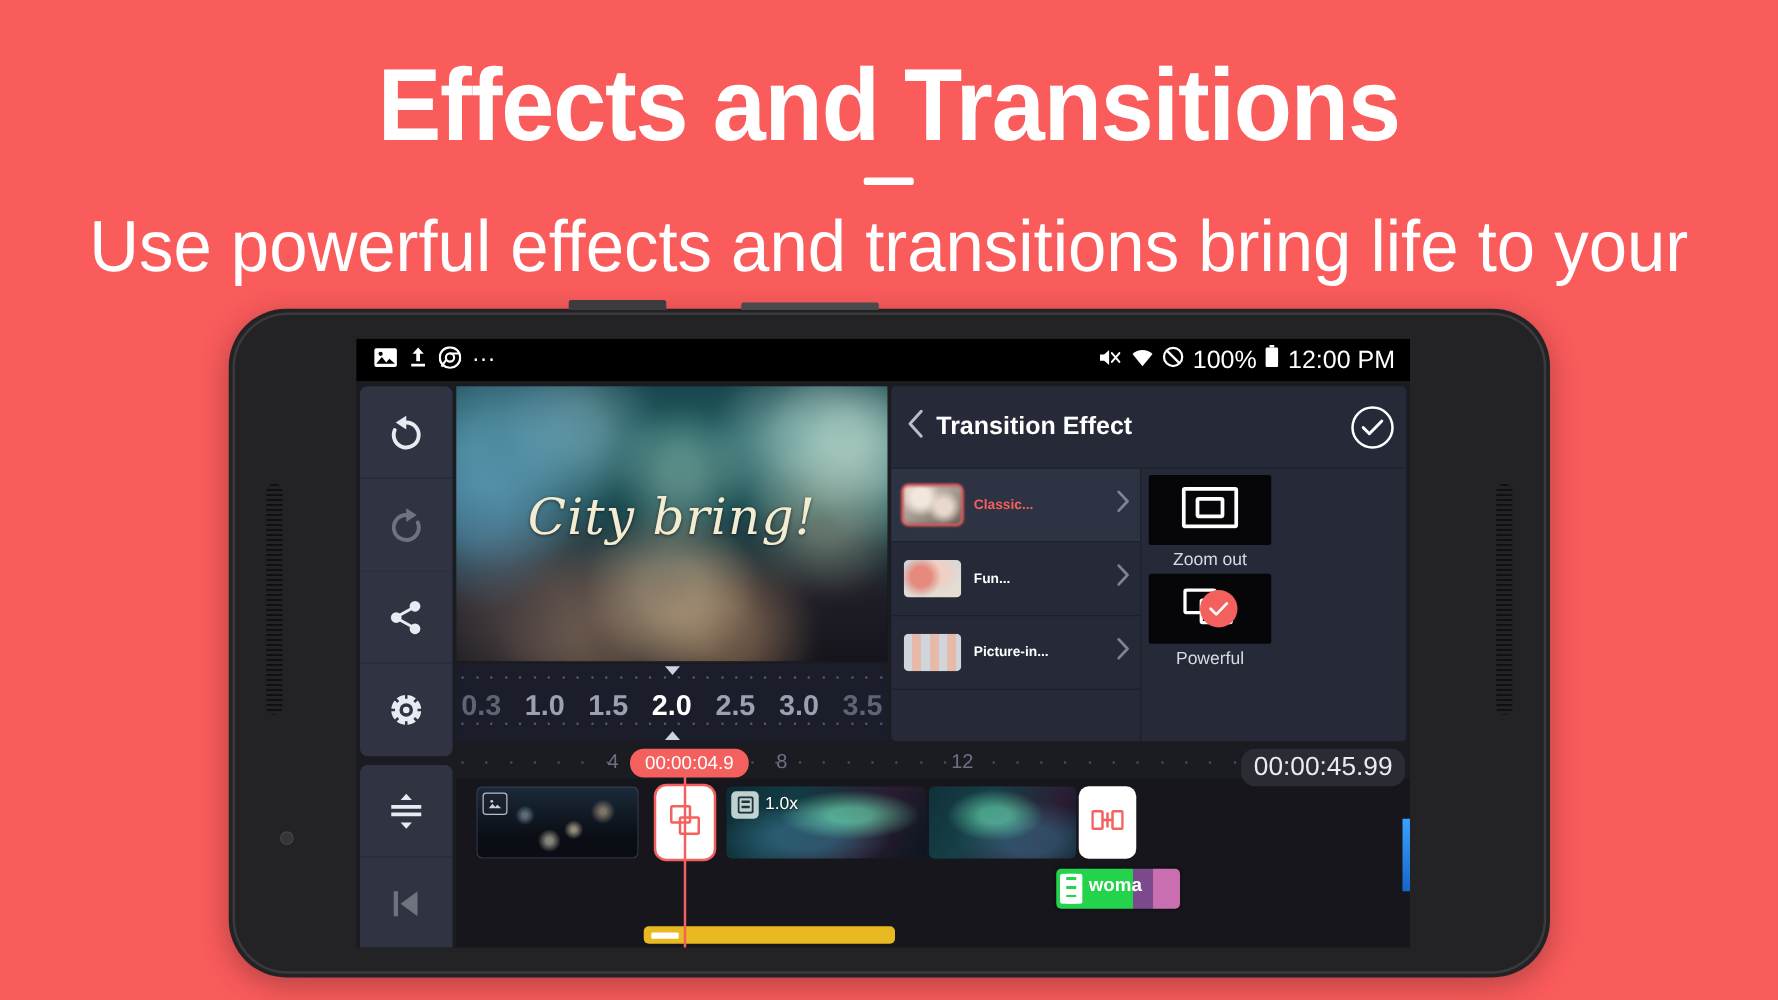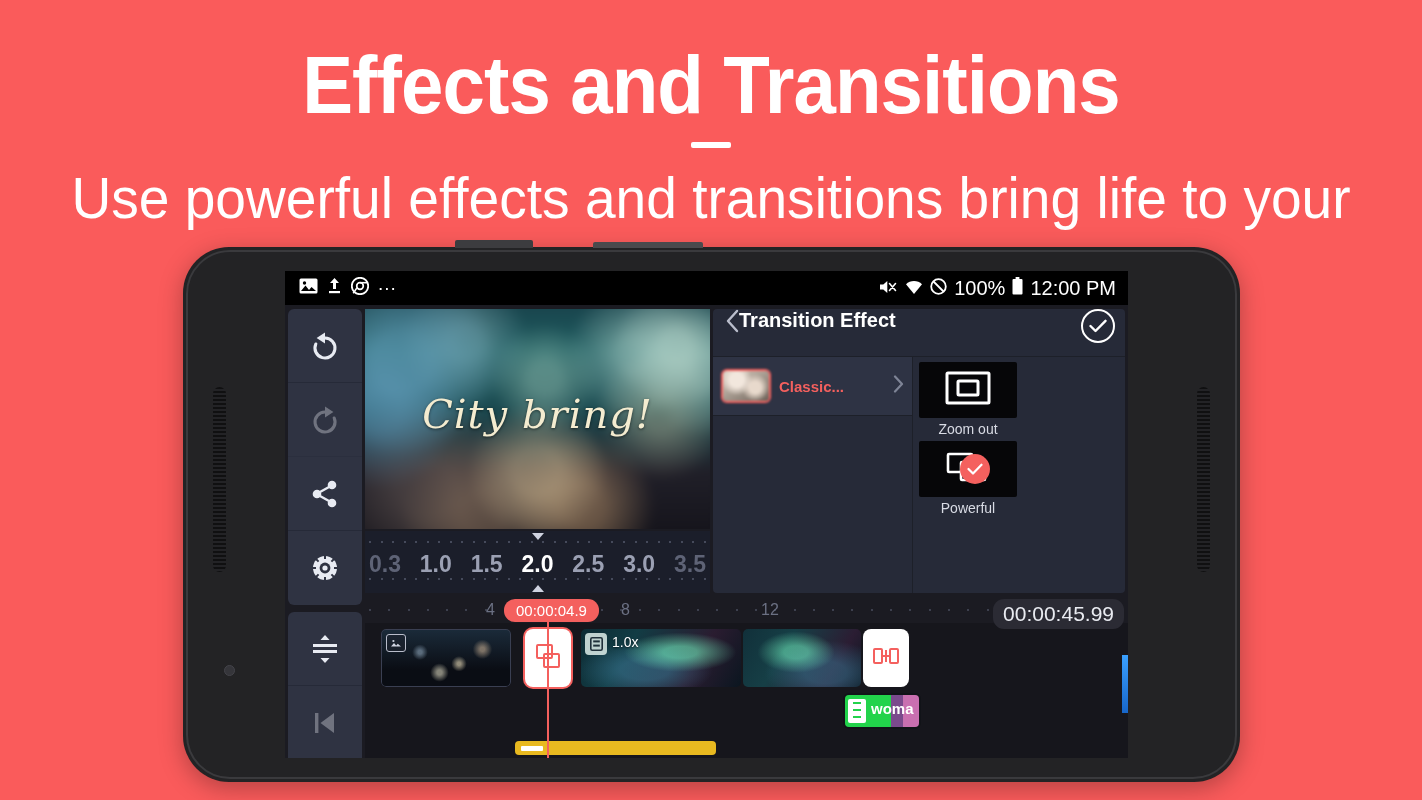--- a/index.html
+++ b/index.html
@@ -183,43 +183,43 @@
   .dur-vals span.edge { color: #5e6376; }
 
   
   .tpanel {
     position: absolute; left: 428px; top: 4px; right: 3px; height: 284px;
     background: #262a38;
     border-radius: 4px;
     overflow: hidden;
   }
   .tpanel-head {
-    height: 48px; display: flex; align-items: flex-start;
-    padding: 0 10px 0 12px; 
+    height: 66px; display: flex; align-items: center;
+    padding: 0 10px 0 12px; gap: 10px;
     border-bottom: 1px solid #1d2029;
   }
   .tpanel-title { font-size: 20px; font-weight: 700; color: #fff; flex: 1; }
   .chk-circle {
     width: 34px; height: 34px; border-radius: 50%;
     border: 2px solid #fff; display: flex; align-items: center; justify-content: center;
   }
   .tpanel-body { display: flex; height: 236px; }
   .cat-list { width: 200px; border-right: 1px solid #1d2029; }
   .cat-item {
     height: 59px; display: flex; align-items: center; gap: 10px;
     padding: 0 8px 0 10px;
     border-bottom: 1px solid #1d2029;
   }
   .cat-item.active { background: #2e3344; }
   .cat-thumb {
     width: 46px; height: 30px; border-radius: 4px; flex: none;
     background: #555; overflow: hidden; position: relative;
   }
   .cat-item.active .cat-thumb { box-shadow: 0 0 0 2px #f4605e; }
-  .cat-label { flex: 1; font-size: 15px; font-weight: 700; color: #ffffff; white-space: nowrap; overflow: hidden; }
+  .cat-label { flex: 1; font-size: 11px; font-weight: 700; color: #ffffff; white-space: nowrap; overflow: hidden; }
   .cat-item.active .cat-label { color: #f4605e; }
   .cat-arrow { color: #7e8496; font-size: 21px; font-weight: 400; }
 
   .thumb-classic { background: radial-gradient(circle at 30% 30%, #f2e7dd 0 18%, transparent 40%), radial-gradient(circle at 70% 55%, #e8d9cc 0 16%, transparent 38%), linear-gradient(150deg,#ded2c6,#6d6258); filter: blur(1px); }
   .thumb-fun { background: radial-gradient(circle at 30% 45%, #e58a7d 0 22%, transparent 45%), radial-gradient(circle at 62% 35%, #f0cfc4 0 20%, transparent 44%), linear-gradient(160deg,#cfd5d8,#e8ded2); filter: blur(.6px); }
   .thumb-pip { background: repeating-linear-gradient(90deg,#cfd6db 0 7px,#e7b9a8 7px 14px), repeating-linear-gradient(0deg,transparent 0 9px,rgba(255,255,255,.25) 9px 11px); }
   .thumb-powerful { background: repeating-linear-gradient(90deg,#8f0d16 0 3px,#c3131f 3px 6px); position: relative; }
 
   .eff-grid { flex: 1; padding: 5px 6px; display: flex; flex-wrap: wrap; align-content: flex-start; gap: 4px 18px; }
   .eff-cell { width: 98px; }
@@ -306,21 +306,21 @@
     text-shadow: 0 1px 2px rgba(0,0,0,.6);
   }
   .trans-chip {
     position: absolute; top: 6px; width: 46px; height: 58px;
     background: #ffffff; border-radius: 8px;
     display: flex; align-items: center; justify-content: center;
   }
   .trans-chip.sel { left: 160px; box-shadow: 0 0 0 2px #f4605e; }
   .trans-chip.plain { left: 498px; }
   .clip-woman {
-    left: 480px; top: 72px; width: 74px; height: 32px;
+    left: 480px; top: 72px; width: 99px; height: 32px;
     background: linear-gradient(90deg,#22d34b 0 62%, #7a4a8c 62% 78%, #c96fb0 78% 100%);
     border-radius: 4px;
     box-shadow: 0 0 0 2px #111318;
   }
   .clip-woman .film {
     position: absolute; left: 3px; top: 4px; width: 18px; height: 24px;
     background:
       repeating-linear-gradient(0deg,#fff 0 3px,transparent 3px 6px) left/5px 100% no-repeat,
       repeating-linear-gradient(0deg,#fff 0 3px,transparent 3px 6px) right/5px 100% no-repeat,
       #fff;
@@ -590,20 +590,38 @@
           <div class="cat-list">
             <div class="cat-item active">
               <span class="cat-thumb thumb-classic"></span>
               <span class="cat-label">Classic...</span>
               <span class="cat-arrow">
                 <svg width="11" height="18" viewBox="0 0 11 18">
                     <path d="M2 1.5L9 9l-7 7.5" fill="none" stroke="#7e8496" stroke-width="2.2" stroke-linecap="round" stroke-linejoin="round"></path>
                   </svg>
               </span>
             </div>
+            <div class="cat-item">
+              <span class="cat-thumb thumb-fun"></span>
+              <span class="cat-label">Fun...</span>
+              <span class="cat-arrow">
+                <svg width="11" height="18" viewBox="0 0 11 18">
+                    <path d="M2 1.5L9 9l-7 7.5" fill="none" stroke="#7e8496" stroke-width="2.2" stroke-linecap="round" stroke-linejoin="round"></path>
+                  </svg>
+              </span>
+            </div>
+            <div class="cat-item">
+              <span class="cat-thumb thumb-pip"></span>
+              <span class="cat-label">Picture-in...</span>
+              <span class="cat-arrow">
+                <svg width="11" height="18" viewBox="0 0 11 18">
+                    <path d="M2 1.5L9 9l-7 7.5" fill="none" stroke="#7e8496" stroke-width="2.2" stroke-linecap="round" stroke-linejoin="round"></path>
+                  </svg>
+              </span>
+            </div>
           </div>
 
           <div class="eff-grid">
             <div class="eff-cell">
               <div class="eff-tile">
                 <span>
                   <svg width="46" height="34" viewBox="0 0 46 34">
                       <rect x="2" y="2" width="42" height="30" rx="1" fill="none" stroke="#fff" stroke-width="3"></rect>
                       <rect x="13" y="10" width="20" height="14" rx="1" fill="none" stroke="#fff" stroke-width="3"></rect>
                     </svg>

